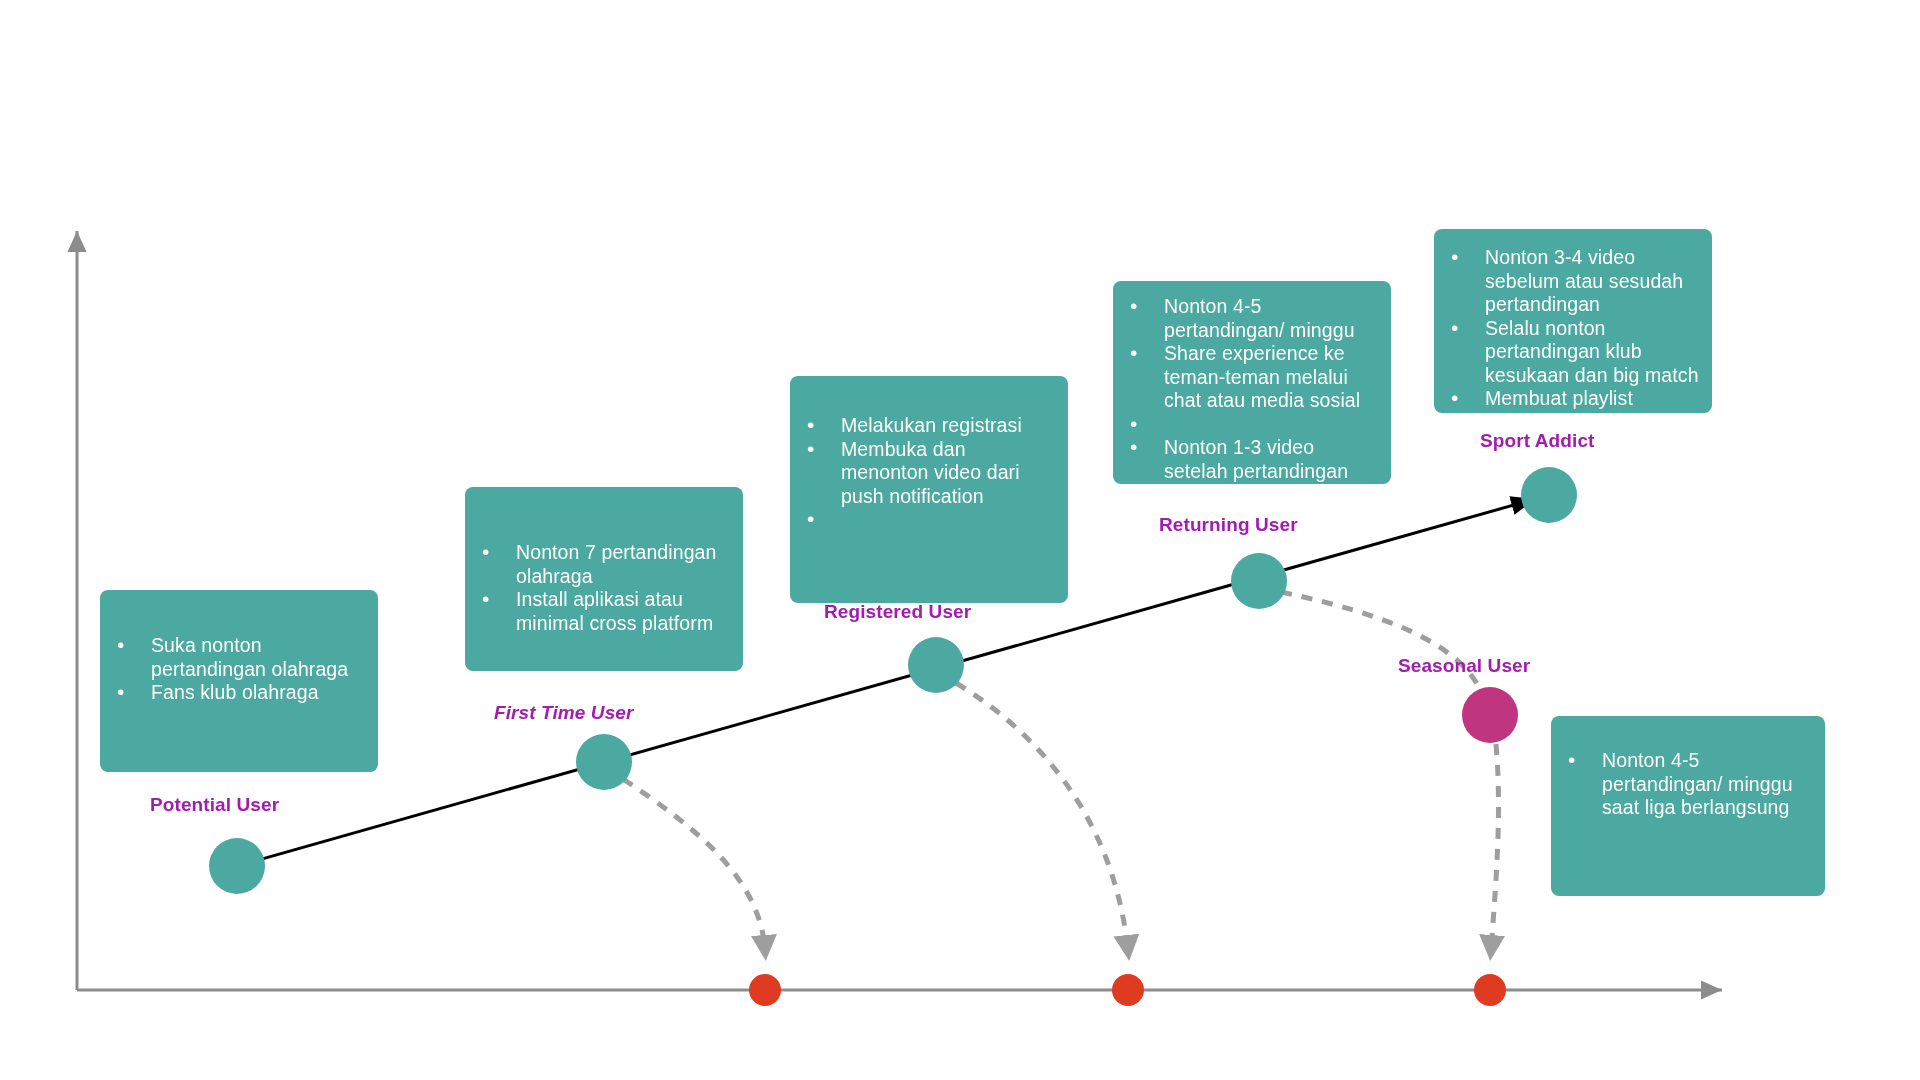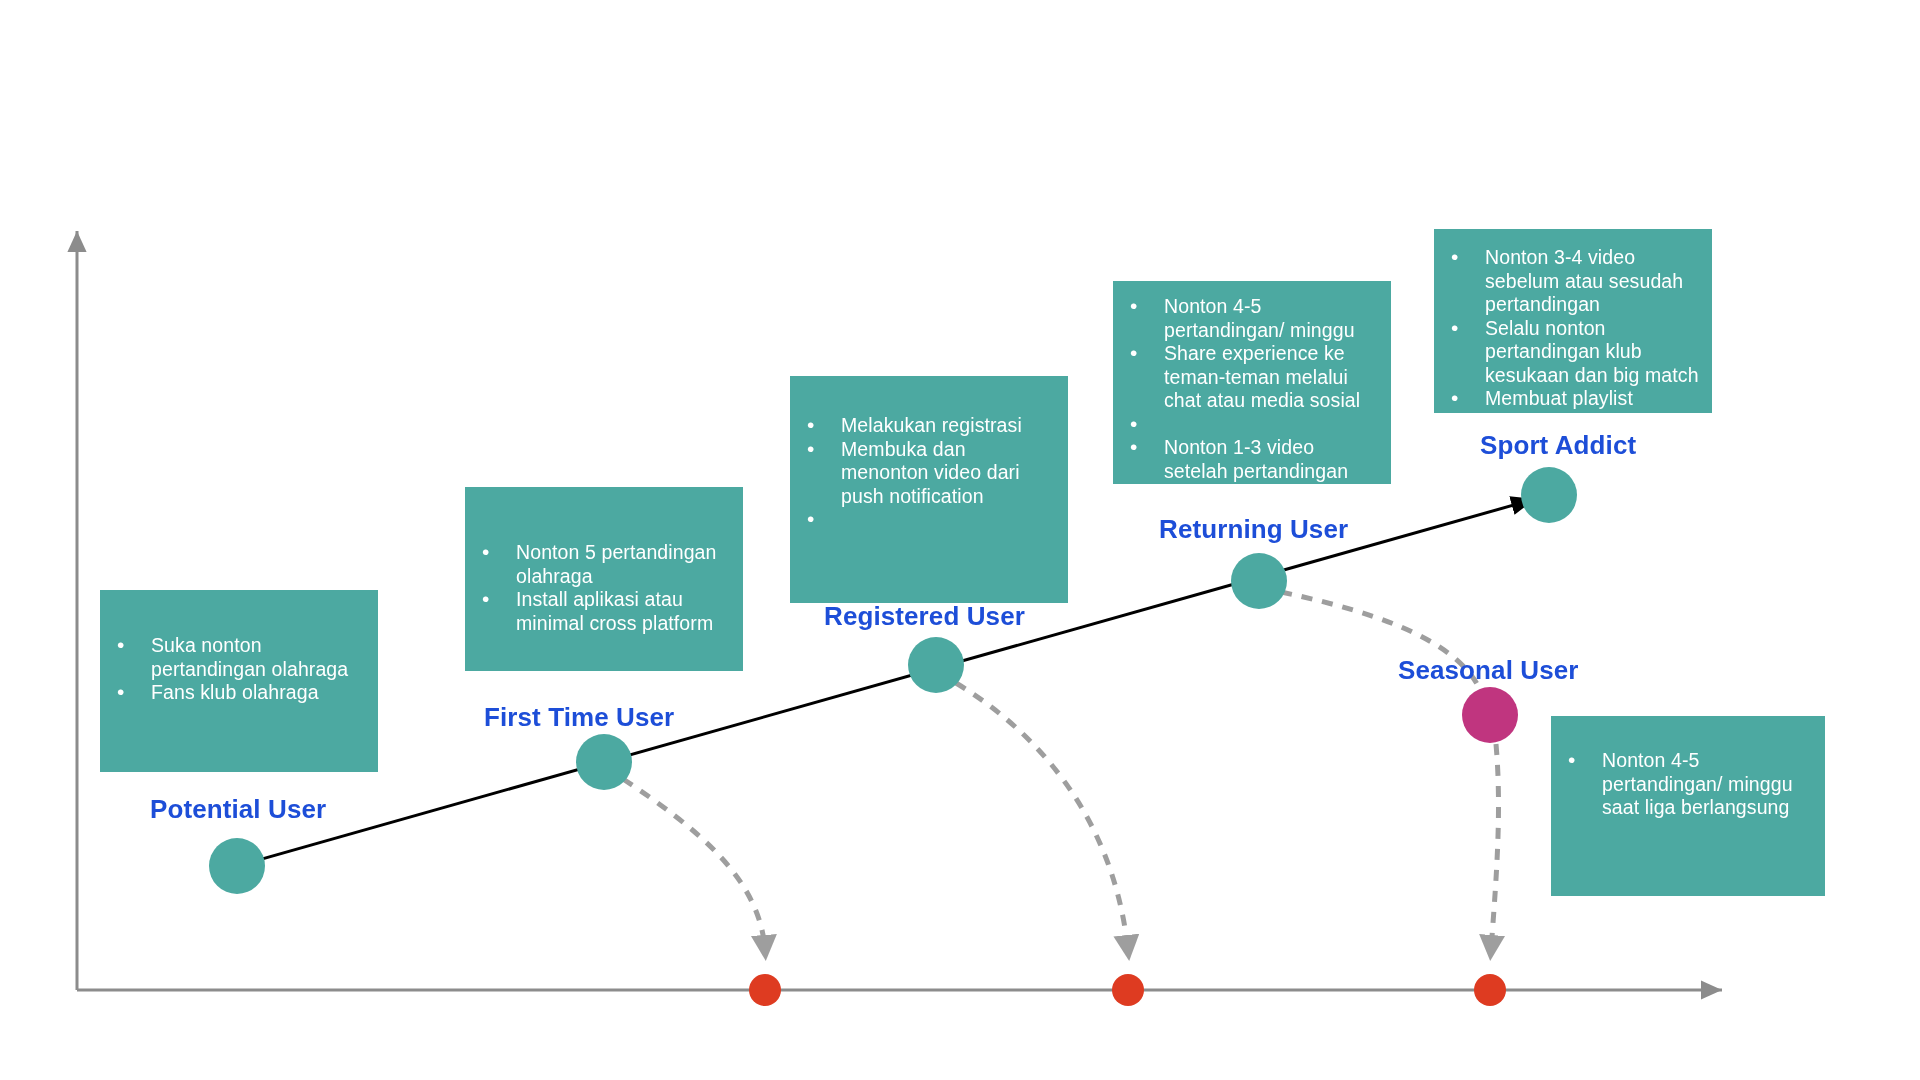--- a/index.html
+++ b/index.html
@@ -25,20 +25,21 @@
     top: 0;
     width: 1920px;
     height: 1080px;
   }
   .card {
     position: absolute;
     box-sizing: border-box;
     background: #4CA9A1;
     color: #ffffff;
     padding: 16px;
+    border-radius: 8px;
   }
   .card ul {
     list-style: none;
     margin: 0;
     padding: 0;
   }
   .card li {
     position: relative;
     font-size: 19.5px;
     line-height: 23.5px;
@@ -54,23 +55,23 @@
     top: -1px;
     font-size: 21px;
     line-height: 23.5px;
     color: #ffffff;
   }
   .card li.empty {
     min-height: 23.5px;
   }
   .stage-label {
     position: absolute;
-    font-size: 26px;
+    font-size: 19px;
     font-weight: bold;
-    color: #1d4ed8;
+    color: #a21caf;
     white-space: nowrap;
     letter-spacing: 0.1px;
   }
   .node {
     position: absolute;
     border-radius: 50%;
   }
   .node-teal { background: #4CA9A1; }
   .node-magenta { background: #C0357F; }
   .dropoff {
@@ -114,21 +115,21 @@
 
   <div class="card" style="left: 100px; top: 590px; width: 278px; height: 182px; padding-top: 44px; padding-left: 17px; padding-right: 12px;">
     <ul>
       <li>Suka nonton pertandingan olahraga</li>
       <li>Fans klub olahraga</li>
     </ul>
   </div>
 
   <div class="card" style="left: 465px; top: 487px; width: 278px; height: 184px; padding-top: 54px; padding-left: 17px; padding-right: 12px;">
     <ul>
-      <li>Nonton 5 pertandingan olahraga</li>
+      <li>Nonton 7 pertandingan olahraga</li>
       <li>Install aplikasi atau minimal cross platform</li>
     </ul>
   </div>
 
   <div class="card" style="left: 790px; top: 376px; width: 278px; height: 227px; padding-top: 38px; padding-left: 17px; padding-right: 12px;">
     <ul>
       <li>Melakukan registrasi</li>
       <li>Membuka dan menonton video dari push notification</li>
       <li class="empty"></li>
     </ul>
@@ -151,21 +152,21 @@
     </ul>
   </div>
 
   <div class="card" style="left: 1551px; top: 716px; width: 274px; height: 180px; padding-top: 33px; padding-left: 17px; padding-right: 12px;">
     <ul>
       <li>Nonton 4-5 pertandingan/ minggu saat liga berlangsung</li>
     </ul>
   </div>
 
   <div class="stage-label" style="left: 150px; top: 794px;">Potential User</div>
-  <div class="stage-label" style="left: 484px; top: 702px;">First Time User</div>
+  <div class="stage-label" style="left: 494px; top: 702px; font-style: italic;">First Time User</div>
   <div class="stage-label" style="left: 824px; top: 601px;">Registered User</div>
   <div class="stage-label" style="left: 1159px; top: 514px;">Returning User</div>
   <div class="stage-label" style="left: 1480px; top: 430px;">Sport Addict</div>
   <div class="stage-label" style="left: 1398px; top: 655px; text-align: right;">Seasonal User</div>
 
   <div class="node node-teal" style="left: 209px; top: 838px; width: 56px; height: 56px;"></div>
   <div class="node node-teal" style="left: 576px; top: 734px; width: 56px; height: 56px;"></div>
   <div class="node node-teal" style="left: 908px; top: 637px; width: 56px; height: 56px;"></div>
   <div class="node node-teal" style="left: 1231px; top: 553px; width: 56px; height: 56px;"></div>
   <div class="node node-teal" style="left: 1521px; top: 467px; width: 56px; height: 56px;"></div>

